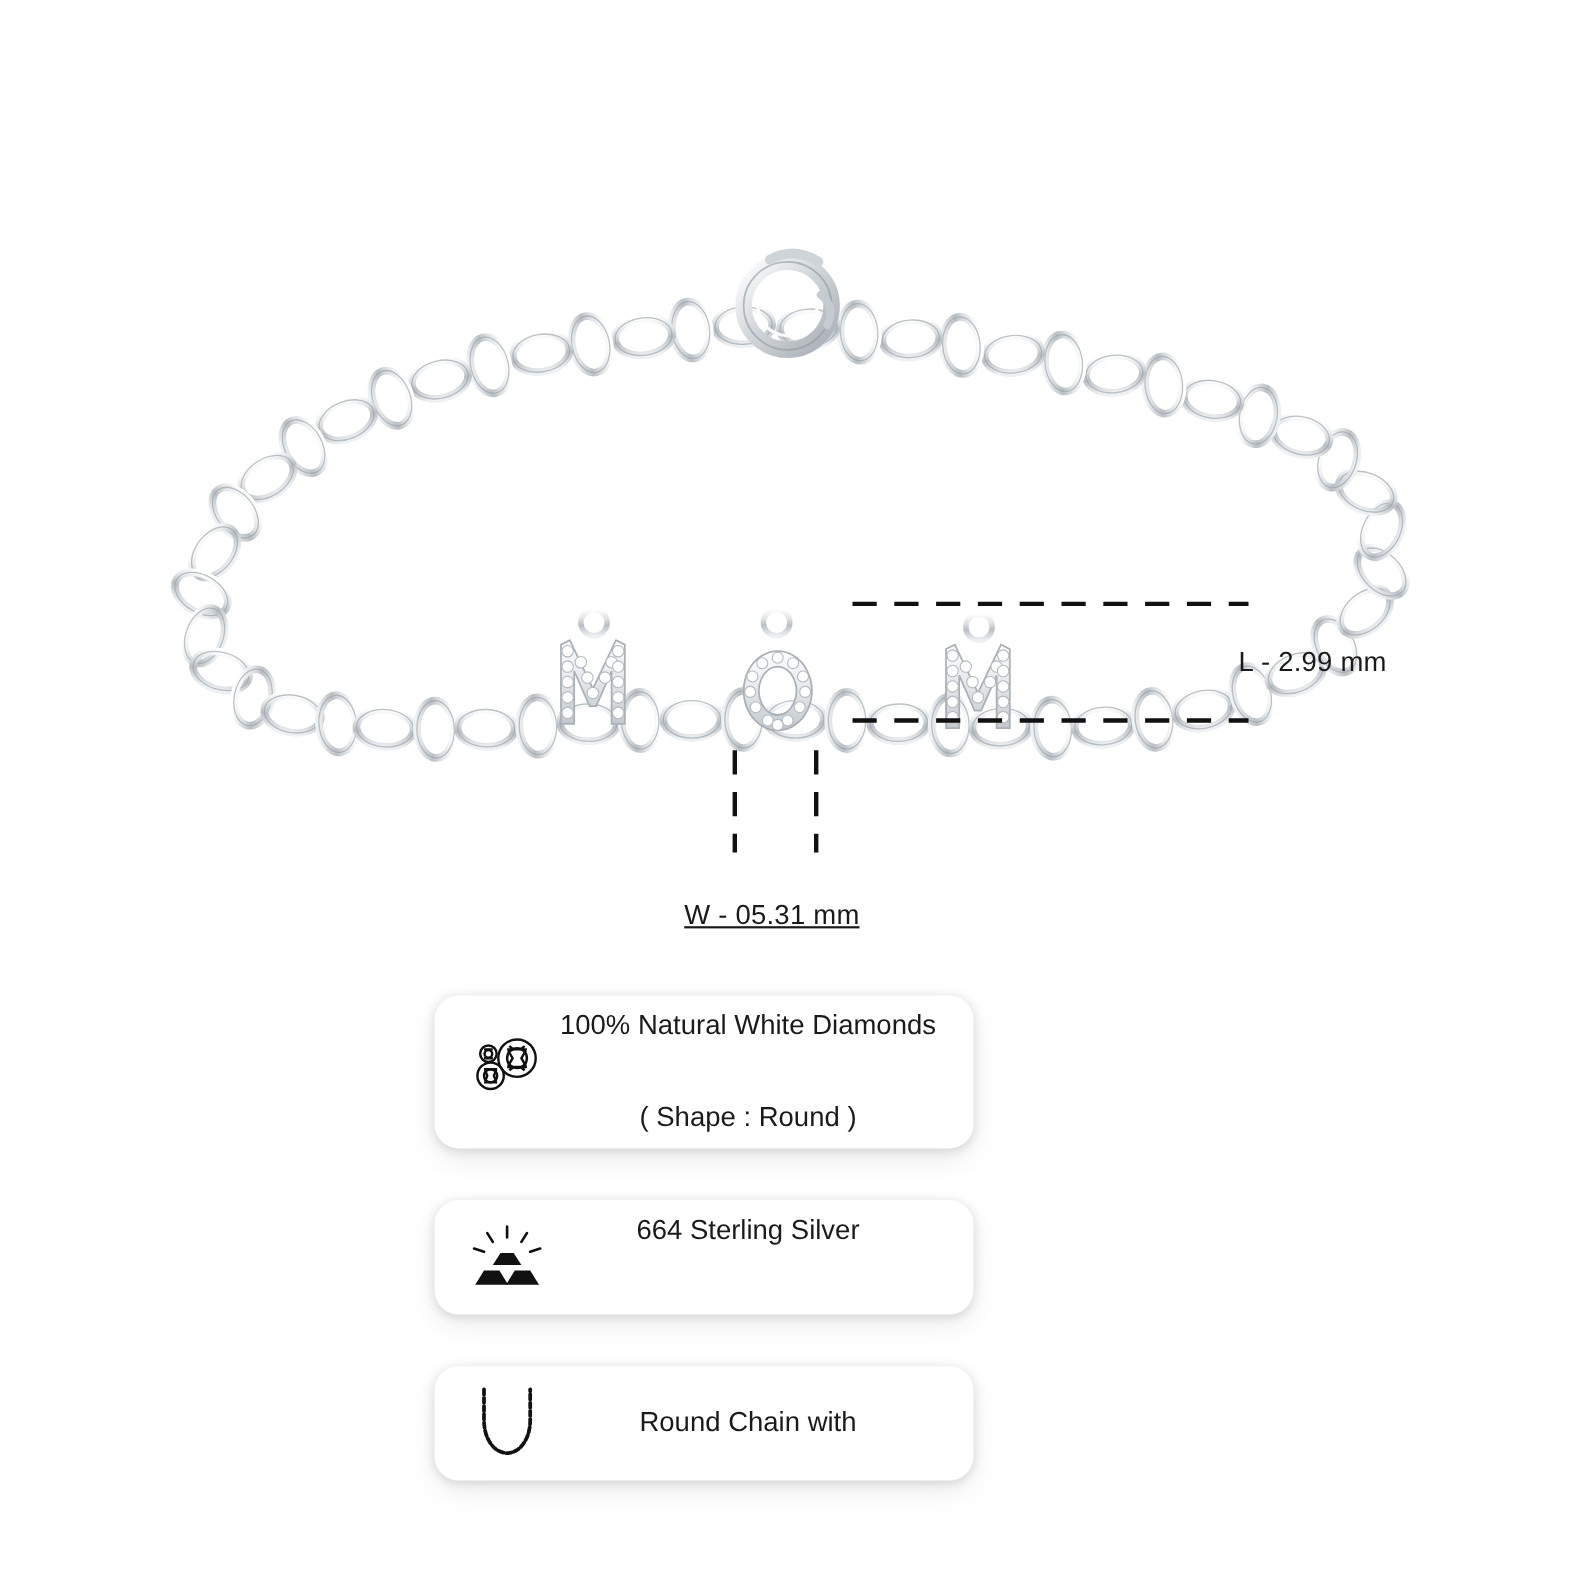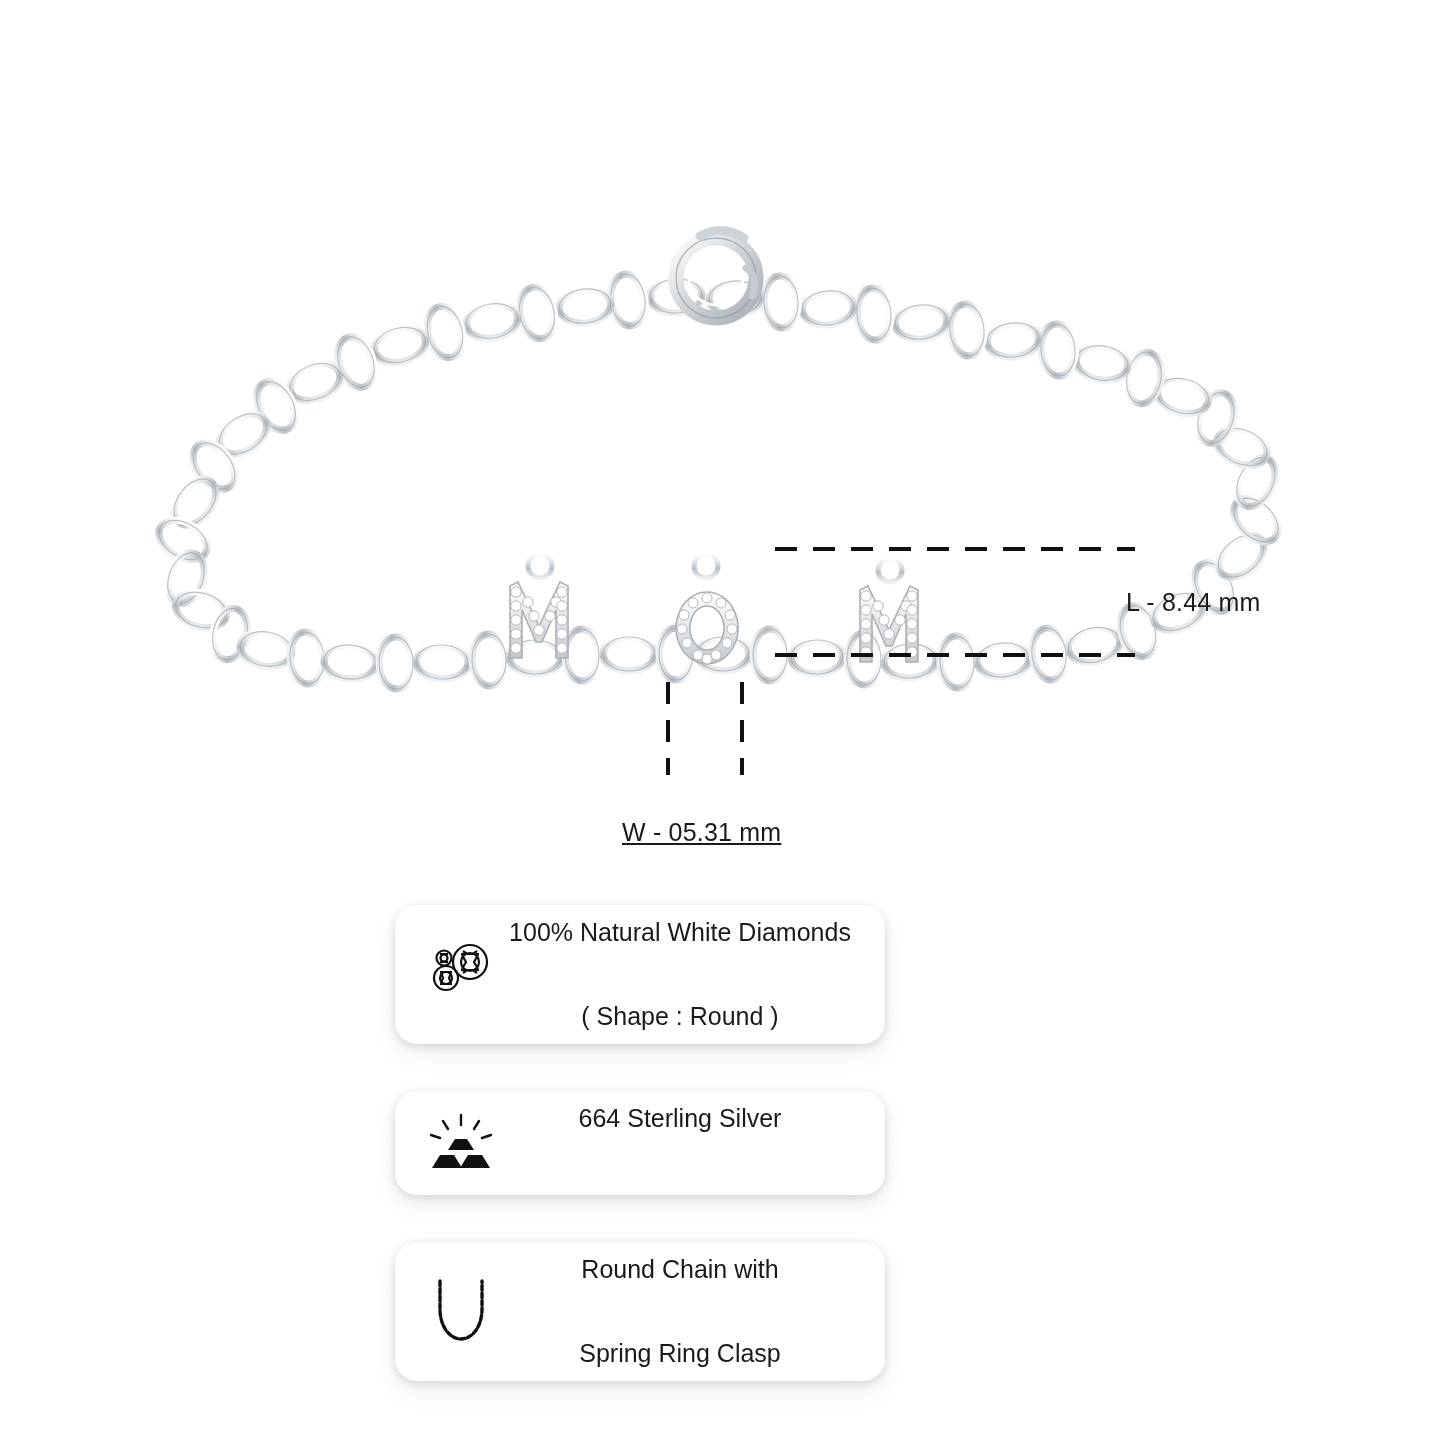--- a/index.html
+++ b/index.html
@@ -374,21 +374,21 @@
       <line x1="775" y1="549" x2="1135" y2="549"></line>
 
       <line x1="775" y1="655" x2="1135" y2="655"></line>
 
       <line x1="668" y1="682" x2="668" y2="775"></line>
 
       <line x1="742" y1="682" x2="742" y2="775"></line>
     </g>
   </svg>
 
-  <div class="dim-label" id="length-label">L - 8.44 mm</div>
+  <div class="dim-label" id="length-label">L - 2.99 mm</div>
 
   <div class="dim-label" id="width-label">W - 05.31 mm</div>
 </div>
 
 <div id="features">
 
   <div class="feature-card">
     <div class="feature-icon">
       <svg width="78" height="66" viewBox="0 0 78 66">
         <g fill="none" stroke="#111111" stroke-width="2.2">
@@ -431,17 +431,16 @@
   </div>
 
   <div class="feature-card">
     <div class="feature-icon">
       <svg width="70" height="74" viewBox="0 0 70 74">
         <path d="M14 6 L14 34 C14 52 24 64 35 64 C46 64 56 52 56 34 L56 6" fill="none" stroke="#111111" stroke-width="3.4" stroke-linecap="round" stroke-dasharray="5 2.5"></path>
       </svg>
     </div>
     <div class="feature-text">
       <span>Round Chain with</span>
-      <span class="line2">Spring Ring Clasp</span>
     </div>
   </div>
 
 </div>
 
 </body></html>

